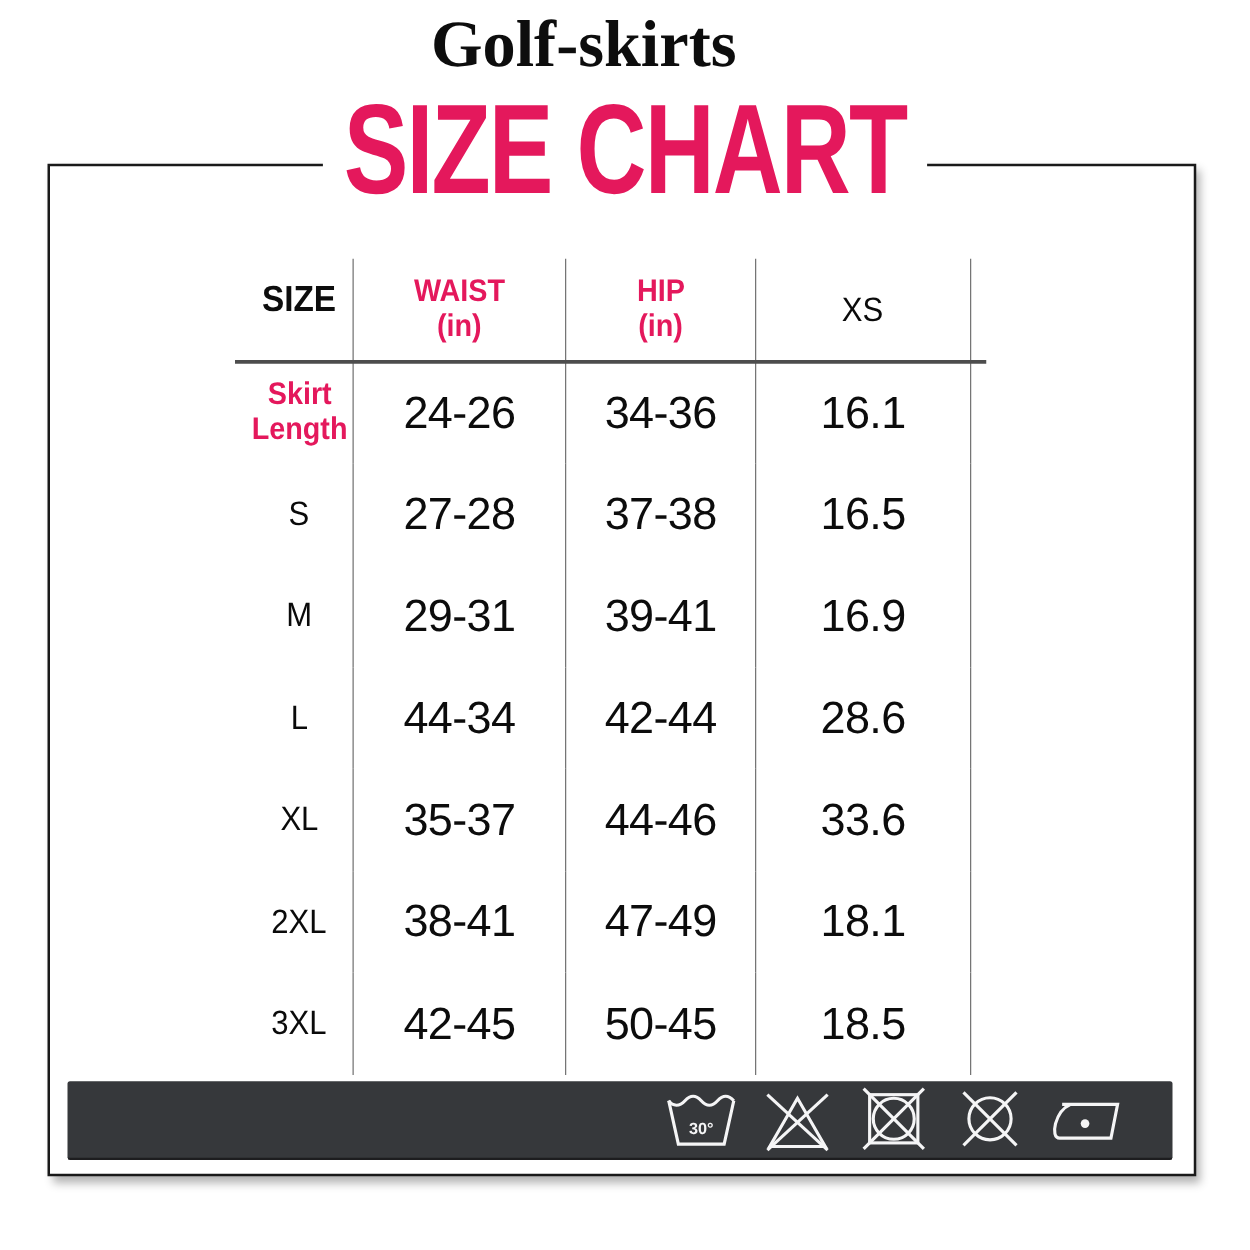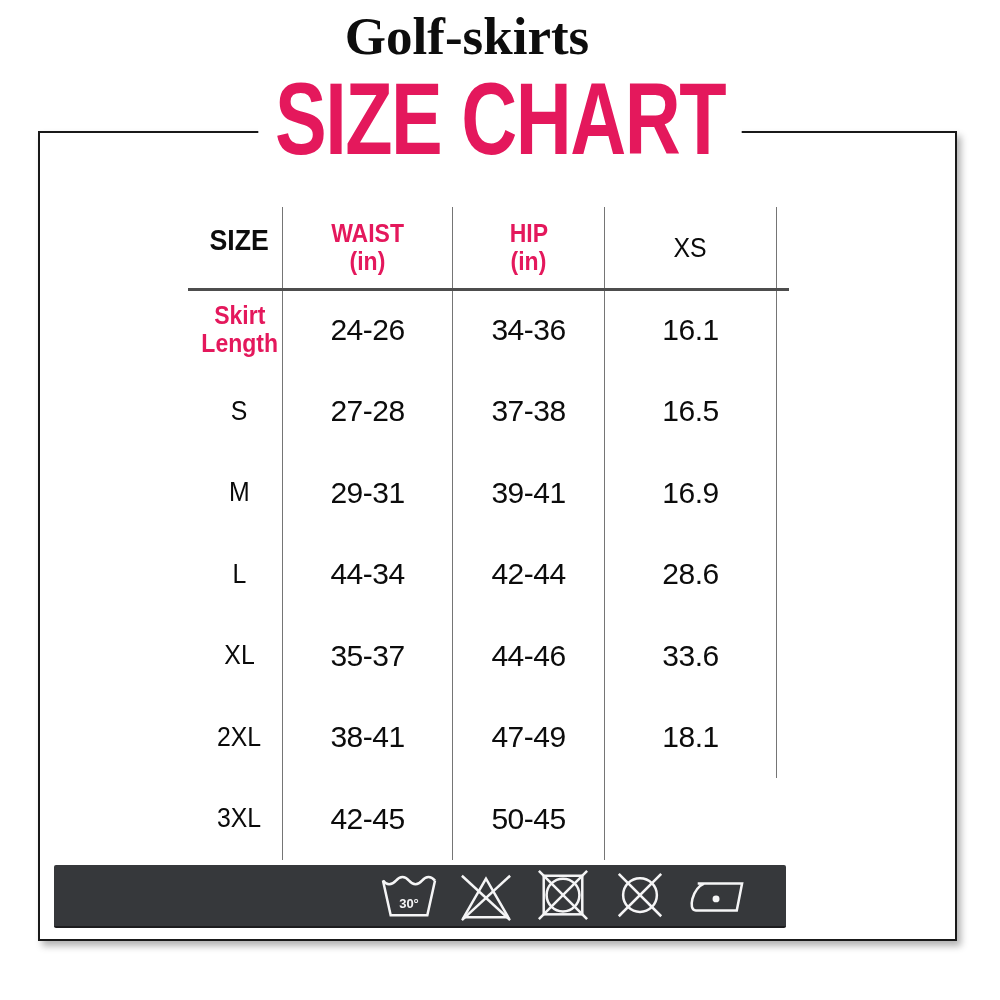--- a/index.html
+++ b/index.html
@@ -40,24 +40,24 @@
     font-weight:bold;font-size:25px;line-height:1.1;color:var(--accent,#E4185C);}
   .hcell .cond{display:inline-block;transform:scaleX(0.92);}
   .hcell.size-h{padding-top:18px;font-size:29px;color:#0d0d0d;}
   .header-underline{
     position:absolute;left:-9px;top:81px;width:601px;height:3px;background:#4d4d4d;
   }
   .c-size{display:flex;align-items:center;justify-content:center;
     font-size:27px;color:#0a0a0a;}
   .c-size .cond{display:inline-block;transform:scaleX(0.92);}
   .c-val{display:flex;align-items:center;justify-content:center;
-    font-size:30px;color:#0c0c0c;letter-spacing:-0.5px;}
+    font-size:36px;color:#0c0c0c;letter-spacing:-0.5px;}
   
   .care-bar{
-    position:absolute;left:54px;top:865px;width:732px;height:63px;
+    position:absolute;left:54px;top:865px;width:884px;height:63px;
     background:var(--carebar,#36383B);border-radius:2px;
     border-bottom:2px solid #1d1d1f;
     display:flex;align-items:center;justify-content:flex-end;
     gap:15px;padding-right:38px;box-sizing:border-box;
   }
   .care-bar svg{display:block;}
   .care-icon{stroke:#f5f5f6;stroke-width:2.6;fill:none;stroke-linecap:butt;stroke-linejoin:miter;}
   .care-text{fill:#f5f5f6;stroke:none;font-family:"Liberation Sans",sans-serif;font-size:13.5px;font-weight:bold;}
 </style>
 </head>
@@ -128,20 +128,21 @@
   </div>
   <div class="cell c-val">38-41</div>
   <div class="cell c-val">47-49</div>
   <div class="cell c-val">18.1</div>
 
   <div class="cell c-size">
     <span class="cond">3XL</span>
   </div>
   <div class="cell c-val">42-45</div>
   <div class="cell c-val">50-45</div>
+  <div class="cell c-val">18.5</div>
 </div>
 
 <div class="care-bar">
   <svg width="62" height="54" viewBox="0 0 64 56">
     <g class="care-icon">
       <path d="M5 12 c3.5 5 9 5 13.5 0 c4.5 -5 9 -5 13.5 0 c4.5 5 9 5 13.5 0 c4.5 -5 9 -5 13.5 0"></path>
       <path d="M5 12 L13 48 L51 48 L59 12"></path>
     </g>
     <text class="care-text" x="32" y="40" text-anchor="middle">30°</text>
   </svg>

